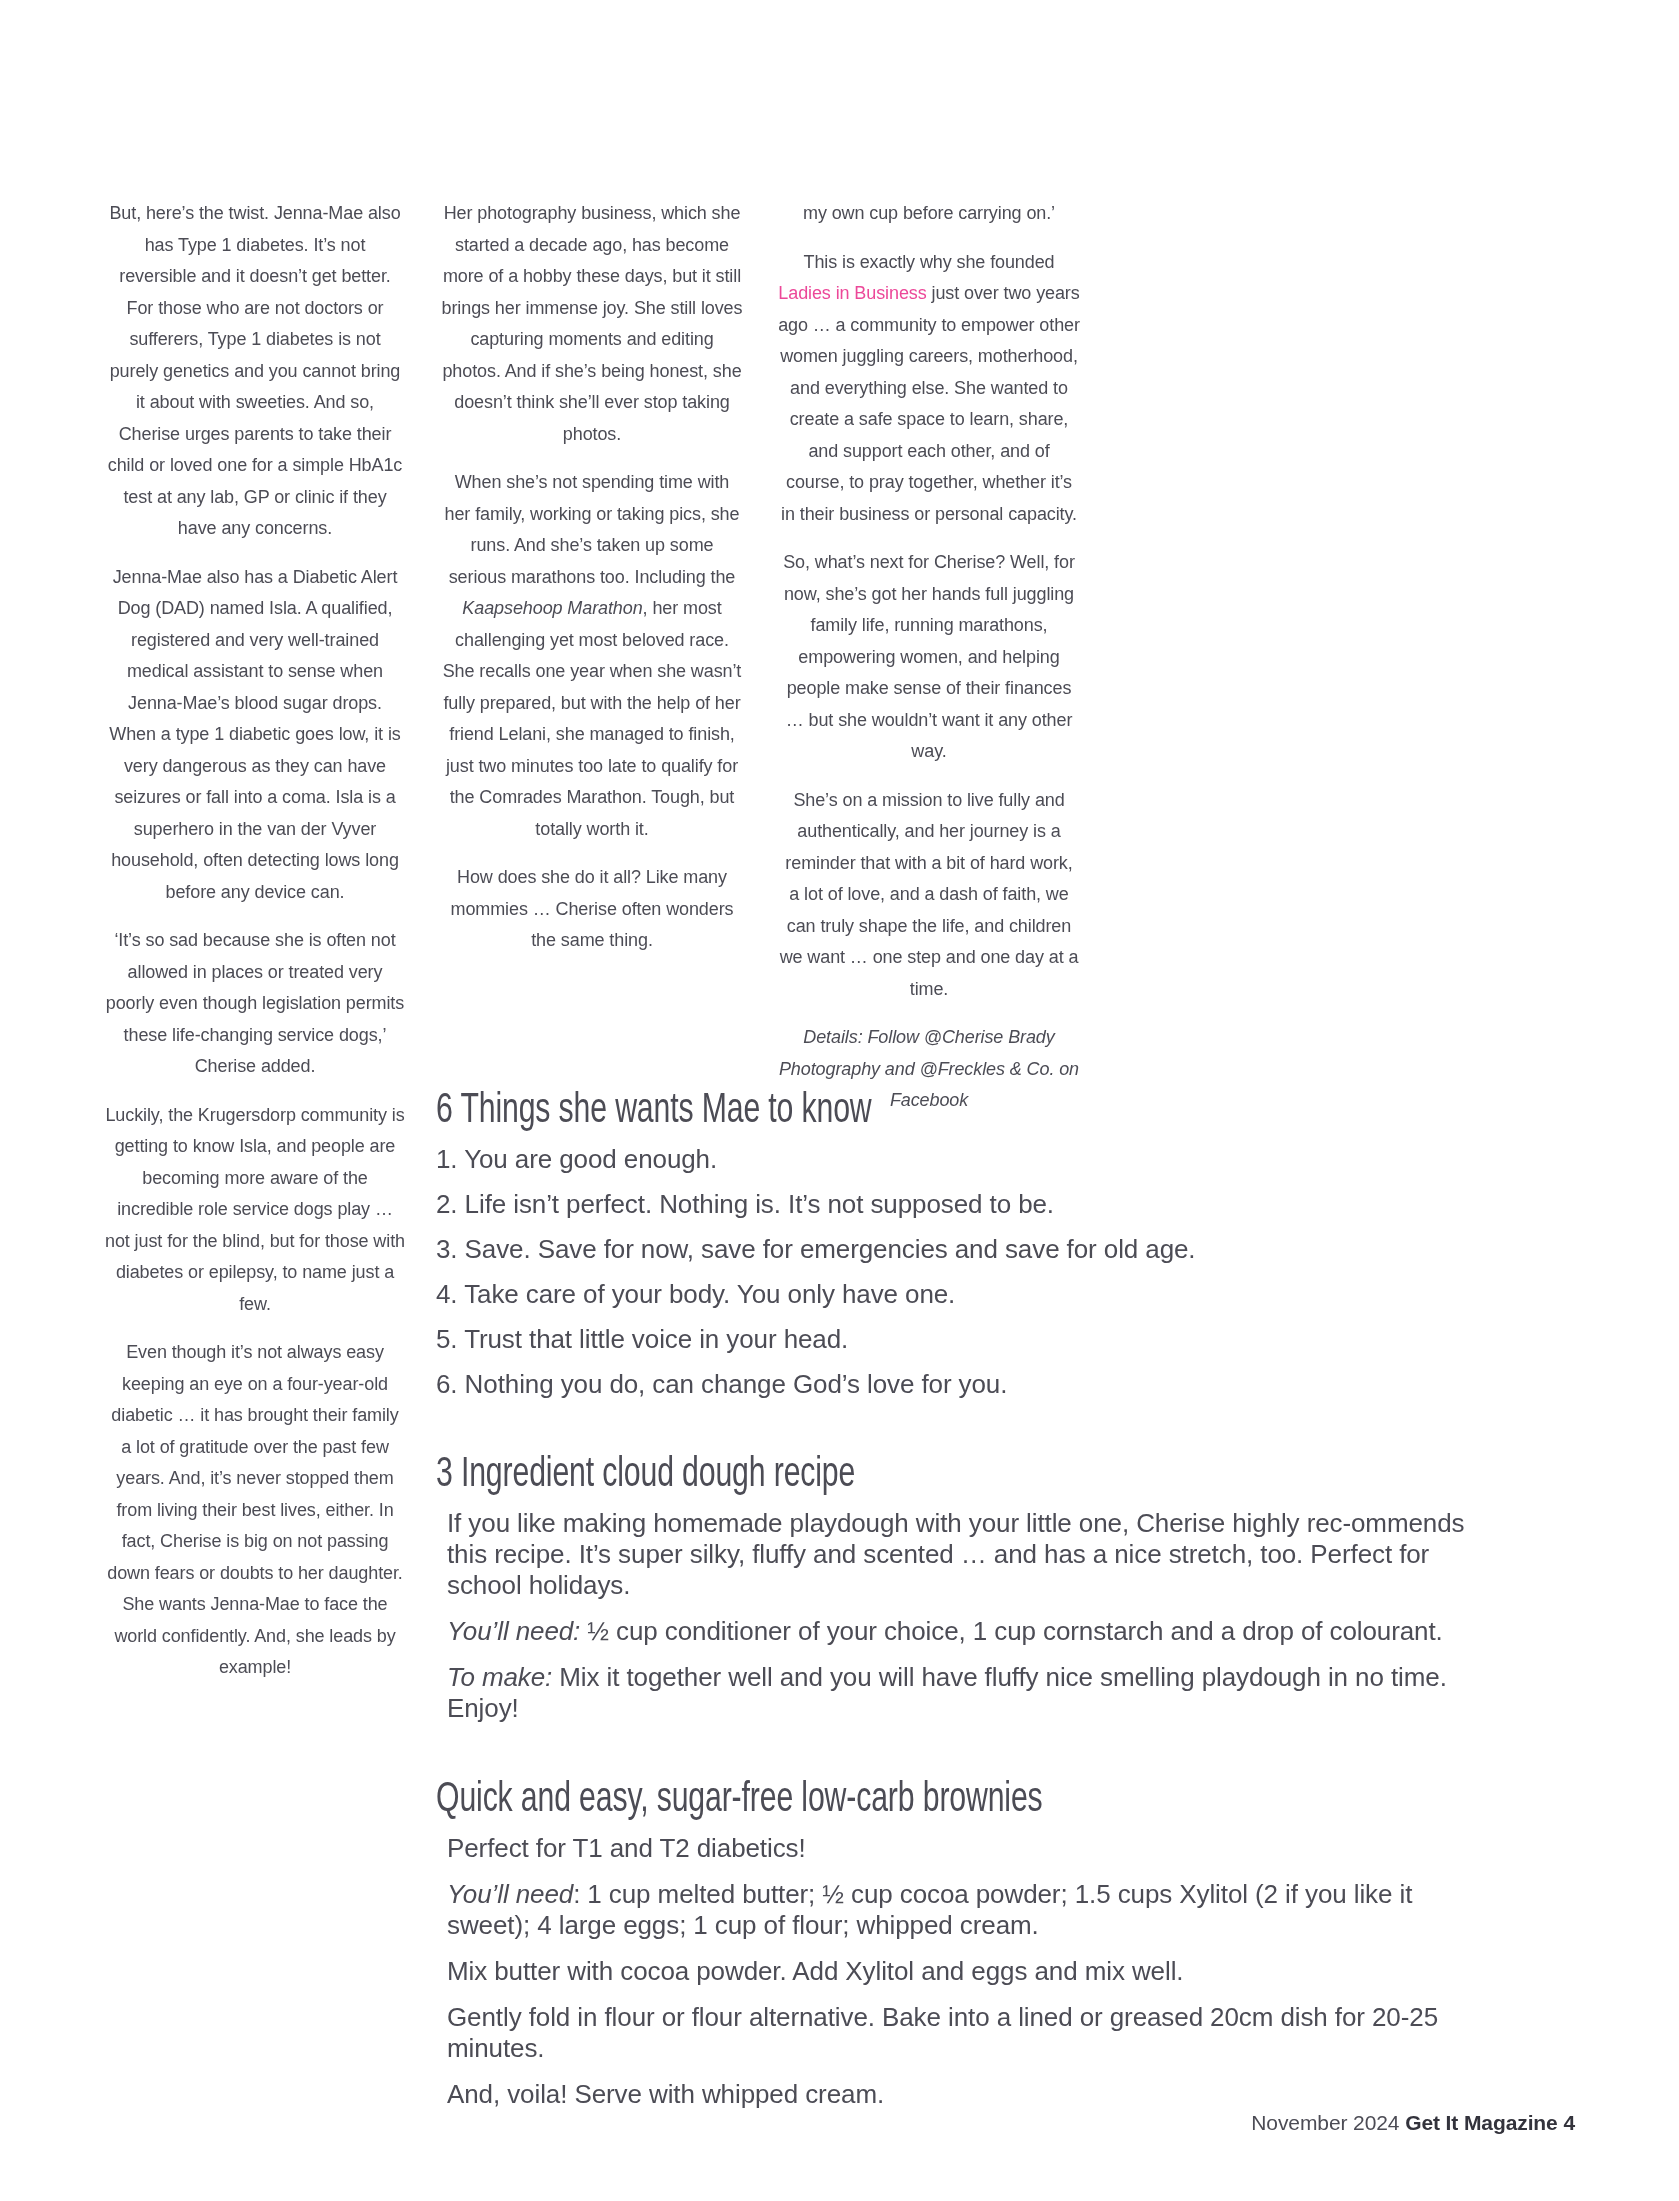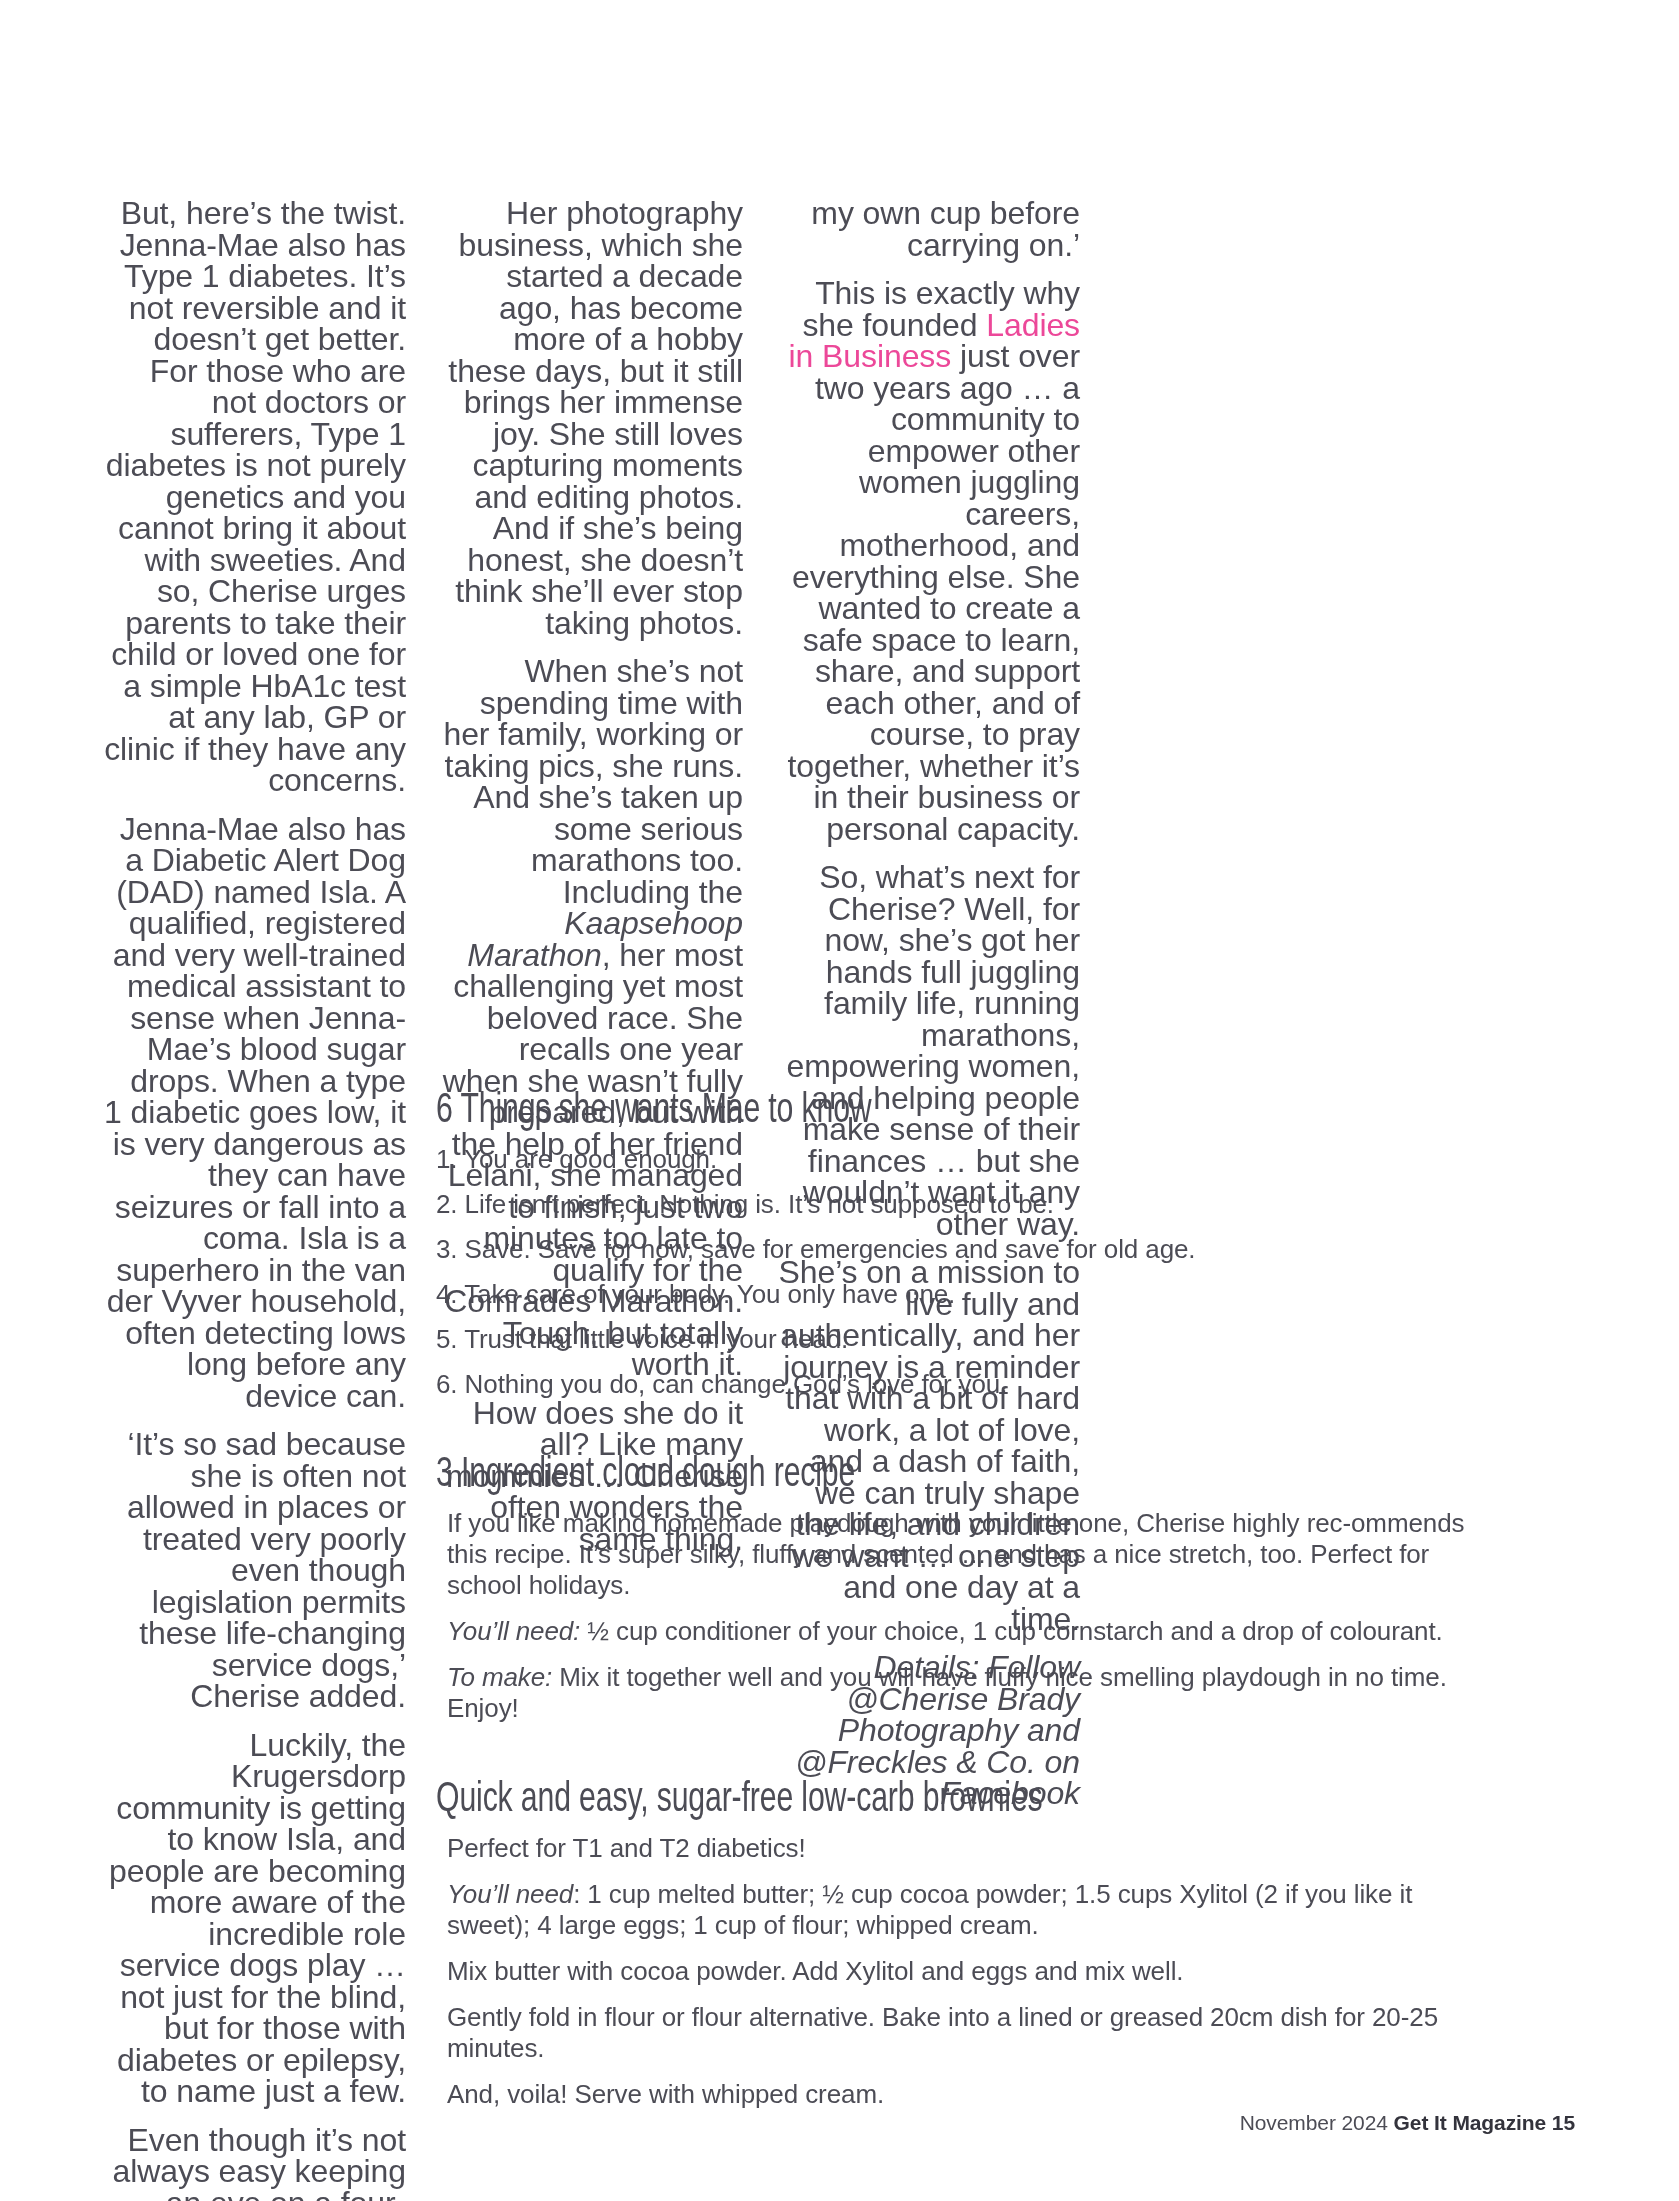--- a/index.html
+++ b/index.html
@@ -27,26 +27,26 @@
     display: flex;
     gap: 35px;
   }
   .col {
     width: 302px;
     flex: 0 0 302px;
   }
 
   p.body {
     margin: 0 0 17px 0;
-    font-size: 32px;
+    font-size: 18px;
     line-height: 31.5px;
     letter-spacing: -0.1px;
     color: #4c4c55;
     font-weight: 400;
-    text-align: right;
+    text-align: center;
     -webkit-font-smoothing: antialiased;
   }
   p.body:last-child { margin-bottom: 0; }
 
   em.it { font-style: italic; }
   strong.bd { font-weight: 400; color: #ec4899; }
   p.body.ital { font-style: italic; }
 
   
   .lower {
@@ -163,16 +163,16 @@
       <h2 class="sec-head">Quick and easy, sugar-free low-carb brownies</h2>
       <p class="lower-body">Perfect for T1 and T2 diabetics!</p>
       <p class="lower-body"><em class="it">You’ll need</em><span>: 1 cup melted butter; ½ cup cocoa powder; 1.5 cups Xylitol (2 if you like it sweet); 4 large eggs; 1 cup of flour; whipped cream.</span></p>
       <p class="lower-body">Mix butter with cocoa powder. Add Xylitol and eggs and mix well.</p>
       <p class="lower-body">Gently fold in flour or flour alternative. Bake into a lined or greased 20cm dish for 20-25 minutes.</p>
       <p class="lower-body">And, voila! Serve with whipped cream.</p>
     </div>
 
   </div>
 
-  <div class="footer"><span class="fnorm">November 2024 </span><span class="fbold">Get It Magazine 15</span></div>
+  <div class="footer"><span class="fnorm">November 2024 </span><span class="fbold">Get It Magazine 4</span></div>
 
 </div>
 
 
 </body></html>

